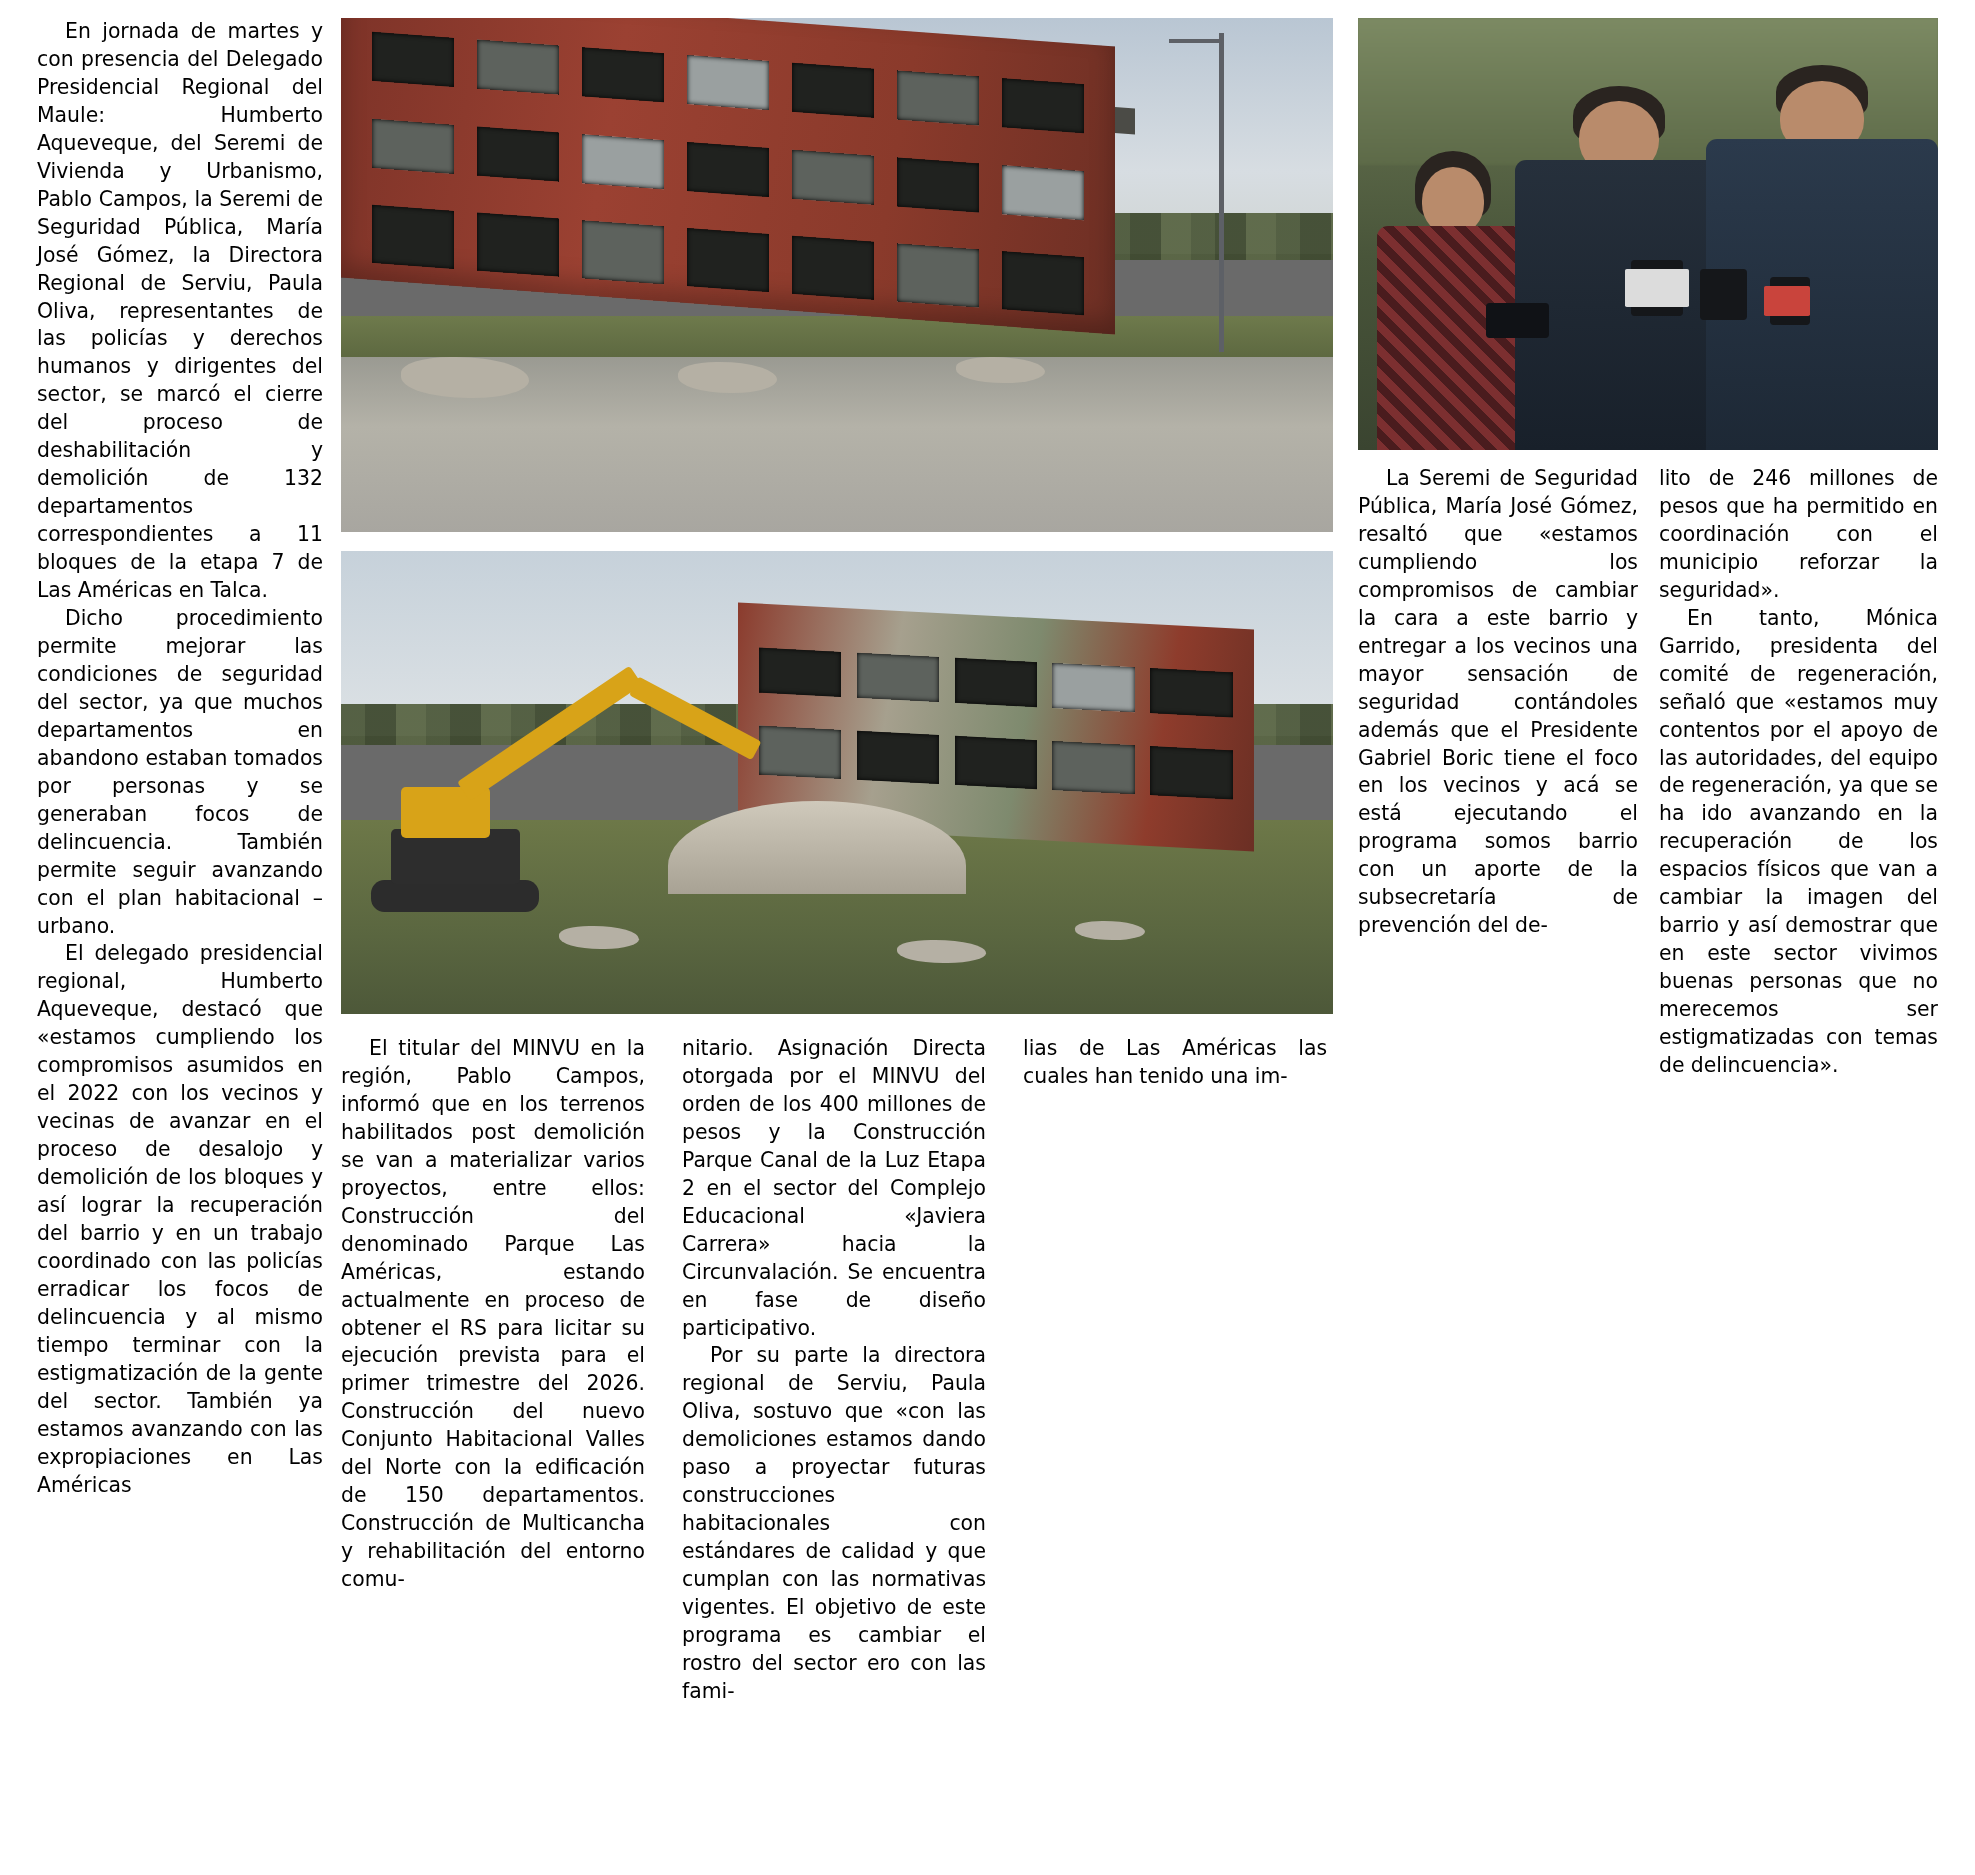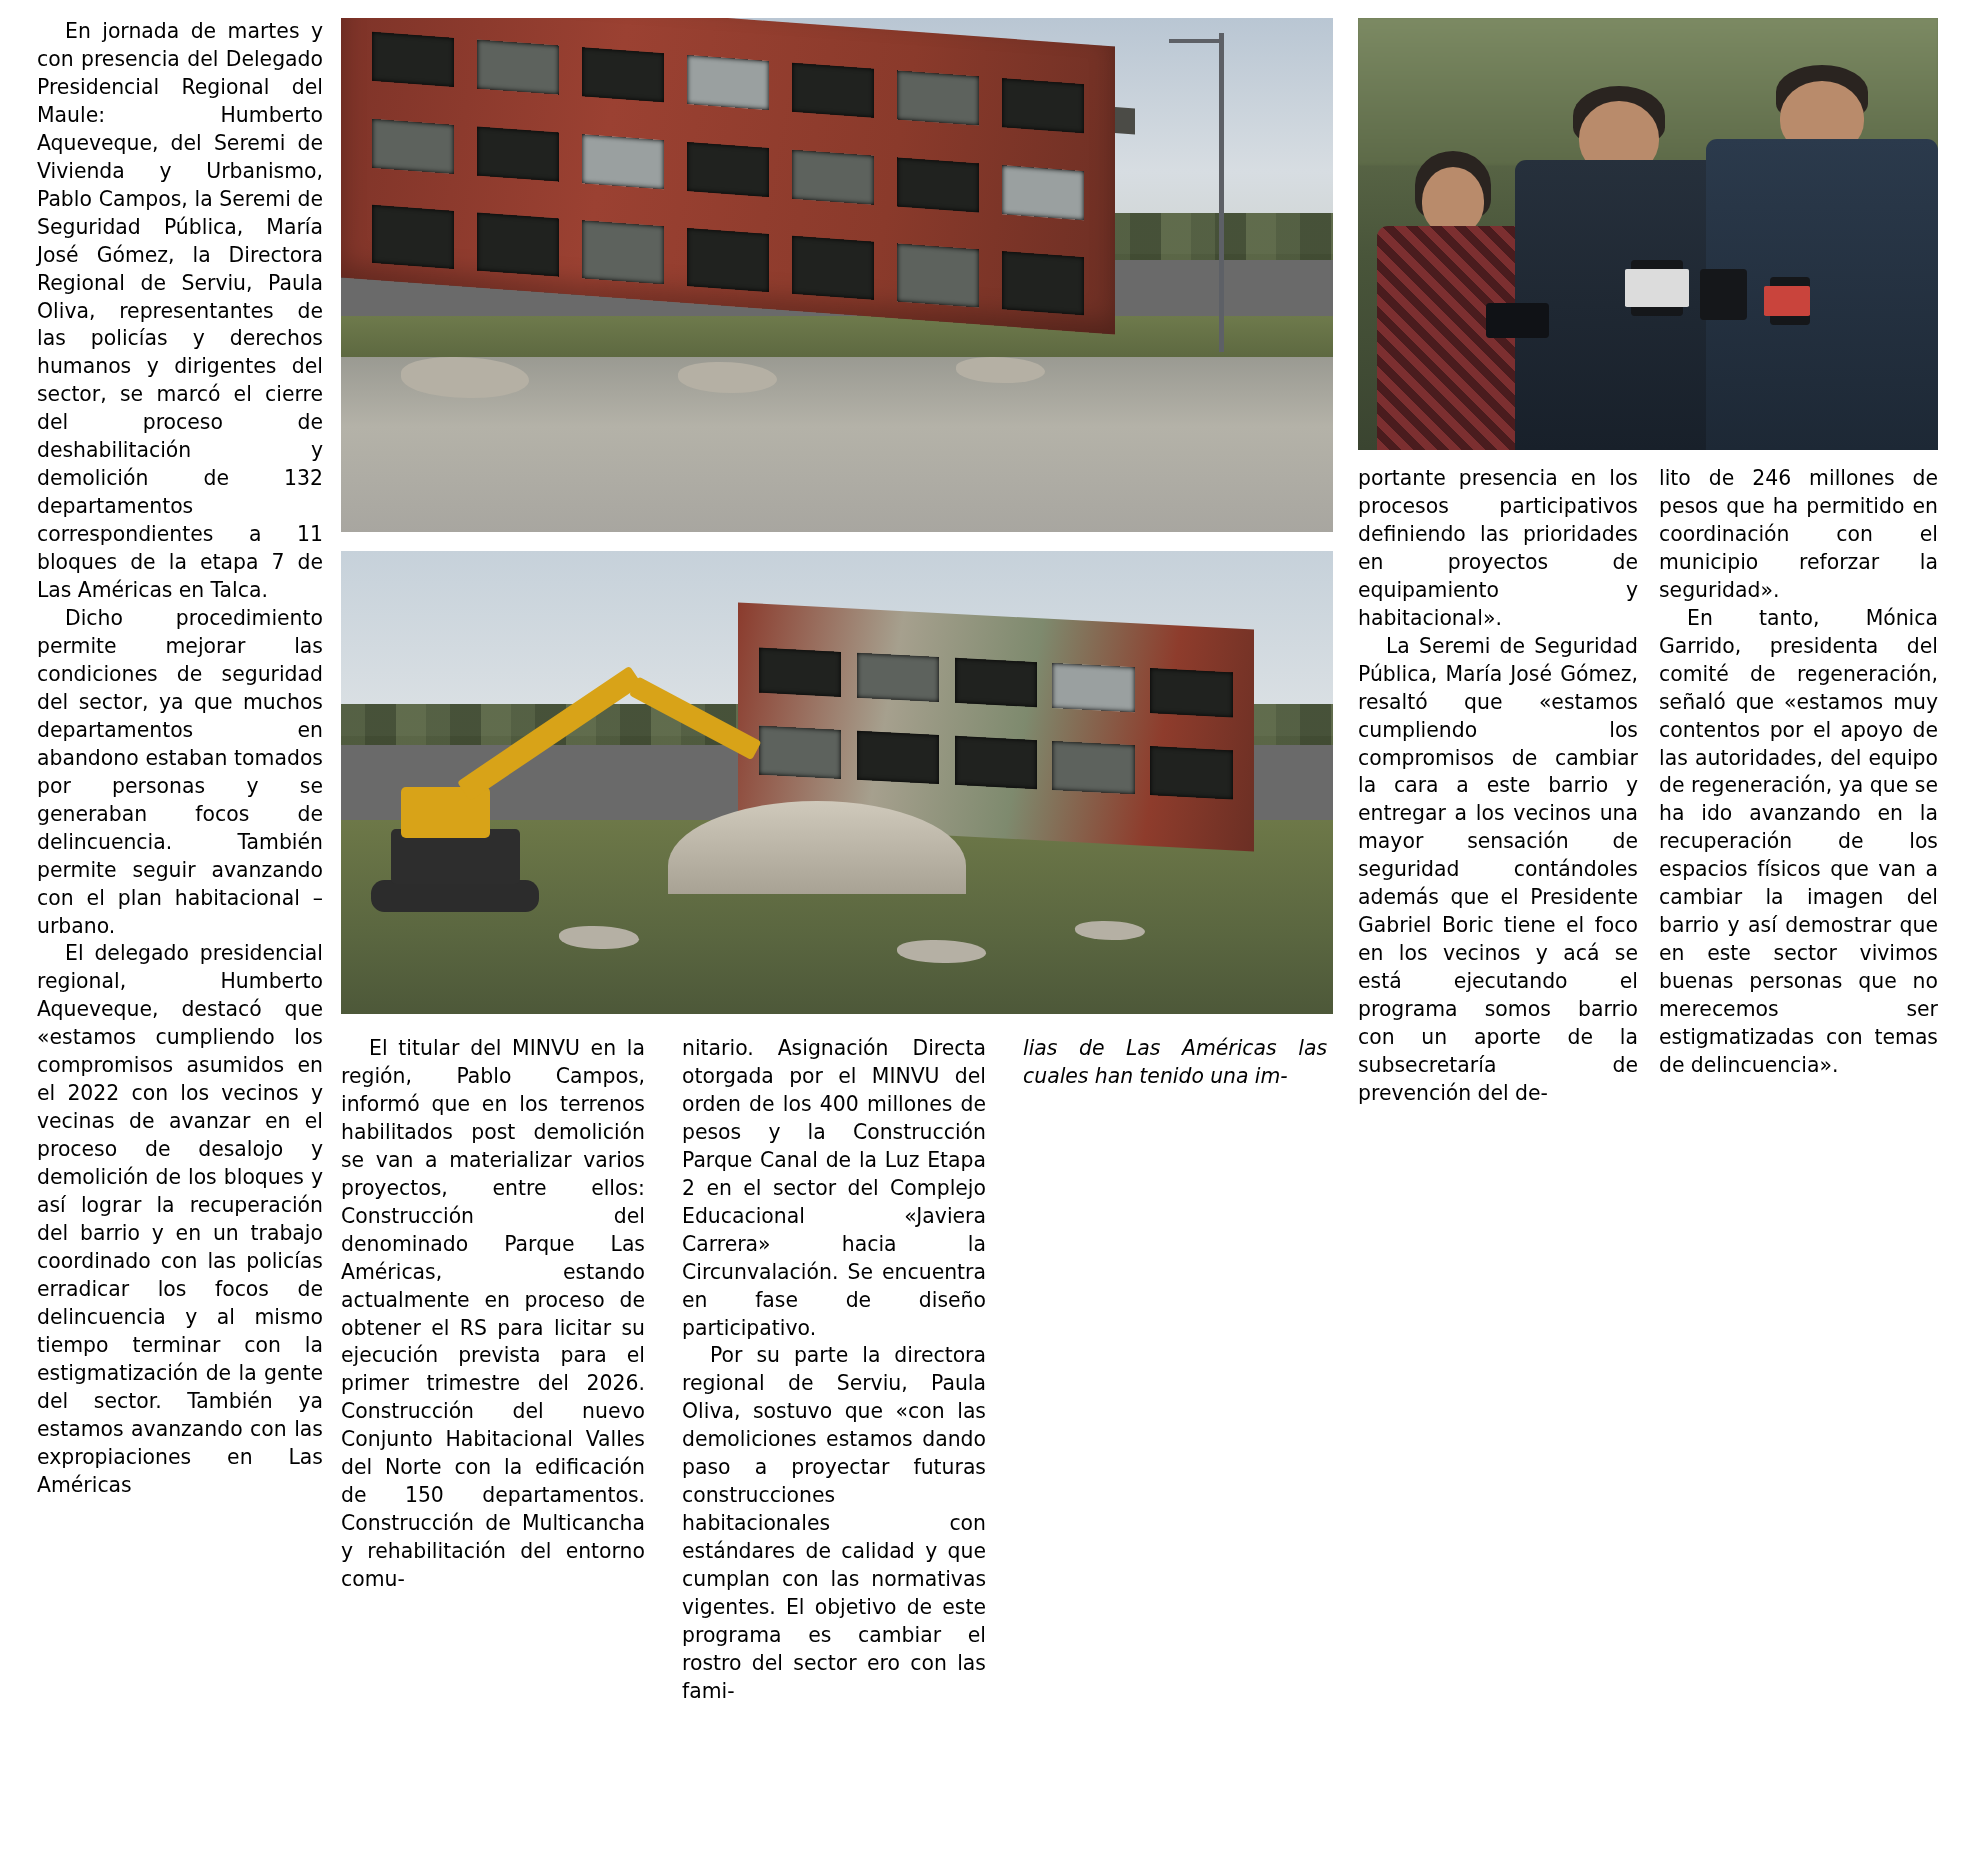--- a/index.html
+++ b/index.html
@@ -112,21 +112,20 @@
     position: absolute;
     left: 645px;
     top: 1017px;
     width: 304px;
   }
   .col-4 {
     position: absolute;
     left: 986px;
     top: 1017px;
     width: 304px;
-    font-style: italic;
   }
   .col-5 {
     position: absolute;
     left: 1321px;
     top: 447px;
     width: 280px;
   }
   .col-6 {
     position: absolute;
     left: 1622px;
@@ -407,21 +406,20 @@
     <div class="col col-3">
       <p class="cont">nitario. Asignación Directa otorgada por el MINVU del orden de los 400 millones de pesos y la Construcción Parque Canal de la Luz Etapa 2 en el sector del Complejo Educacional «Javiera Carrera» hacia la Circunvalación. Se encuentra en fase de diseño participativo.</p>
       <p>Por su parte la directora regional de Serviu, Paula Oliva, sostuvo que «con las demoliciones estamos dando paso a proyectar futuras construcciones habitacionales con estándares de calidad y que cumplan con las normativas vigentes. El objetivo de este programa es cambiar el rostro del sector ero con las fami-</p>
     </div>
 
     <div class="col col-4">
       <p class="cont">lias de Las Américas las cuales han tenido una im-</p>
     </div>
 
     <div class="col col-5">
-      <p class="cont">portante presencia en los procesos participativos definiendo las prioridades en proyectos de equipamiento y habitacional».</p>
       <p>La Seremi de Seguridad Pública, María José Gómez, resaltó que «estamos cumpliendo los compromisos de cambiar la cara a este barrio y entregar a los vecinos una mayor sensación de seguridad contándoles además que el Presidente Gabriel Boric tiene el foco en los vecinos y acá se está ejecutando el programa somos barrio con un aporte de la subsecretaría de prevención del de-</p>
     </div>
 
     <div class="col col-6">
       <p class="cont">lito de 246 millones de pesos que ha permitido en coordinación con el municipio reforzar la seguridad».</p>
       <p>En tanto, Mónica Garrido, presidenta del comité de regeneración, señaló que «estamos muy contentos por el apoyo de las autoridades, del equipo de regeneración, ya que se ha ido avanzando en la recuperación de los espacios físicos que van a cambiar la imagen del barrio y así demostrar que en este sector vivimos buenas personas que no merecemos ser estigmatizadas con temas de delincuencia».</p>
     </div>
 
   </div>
 </div>

